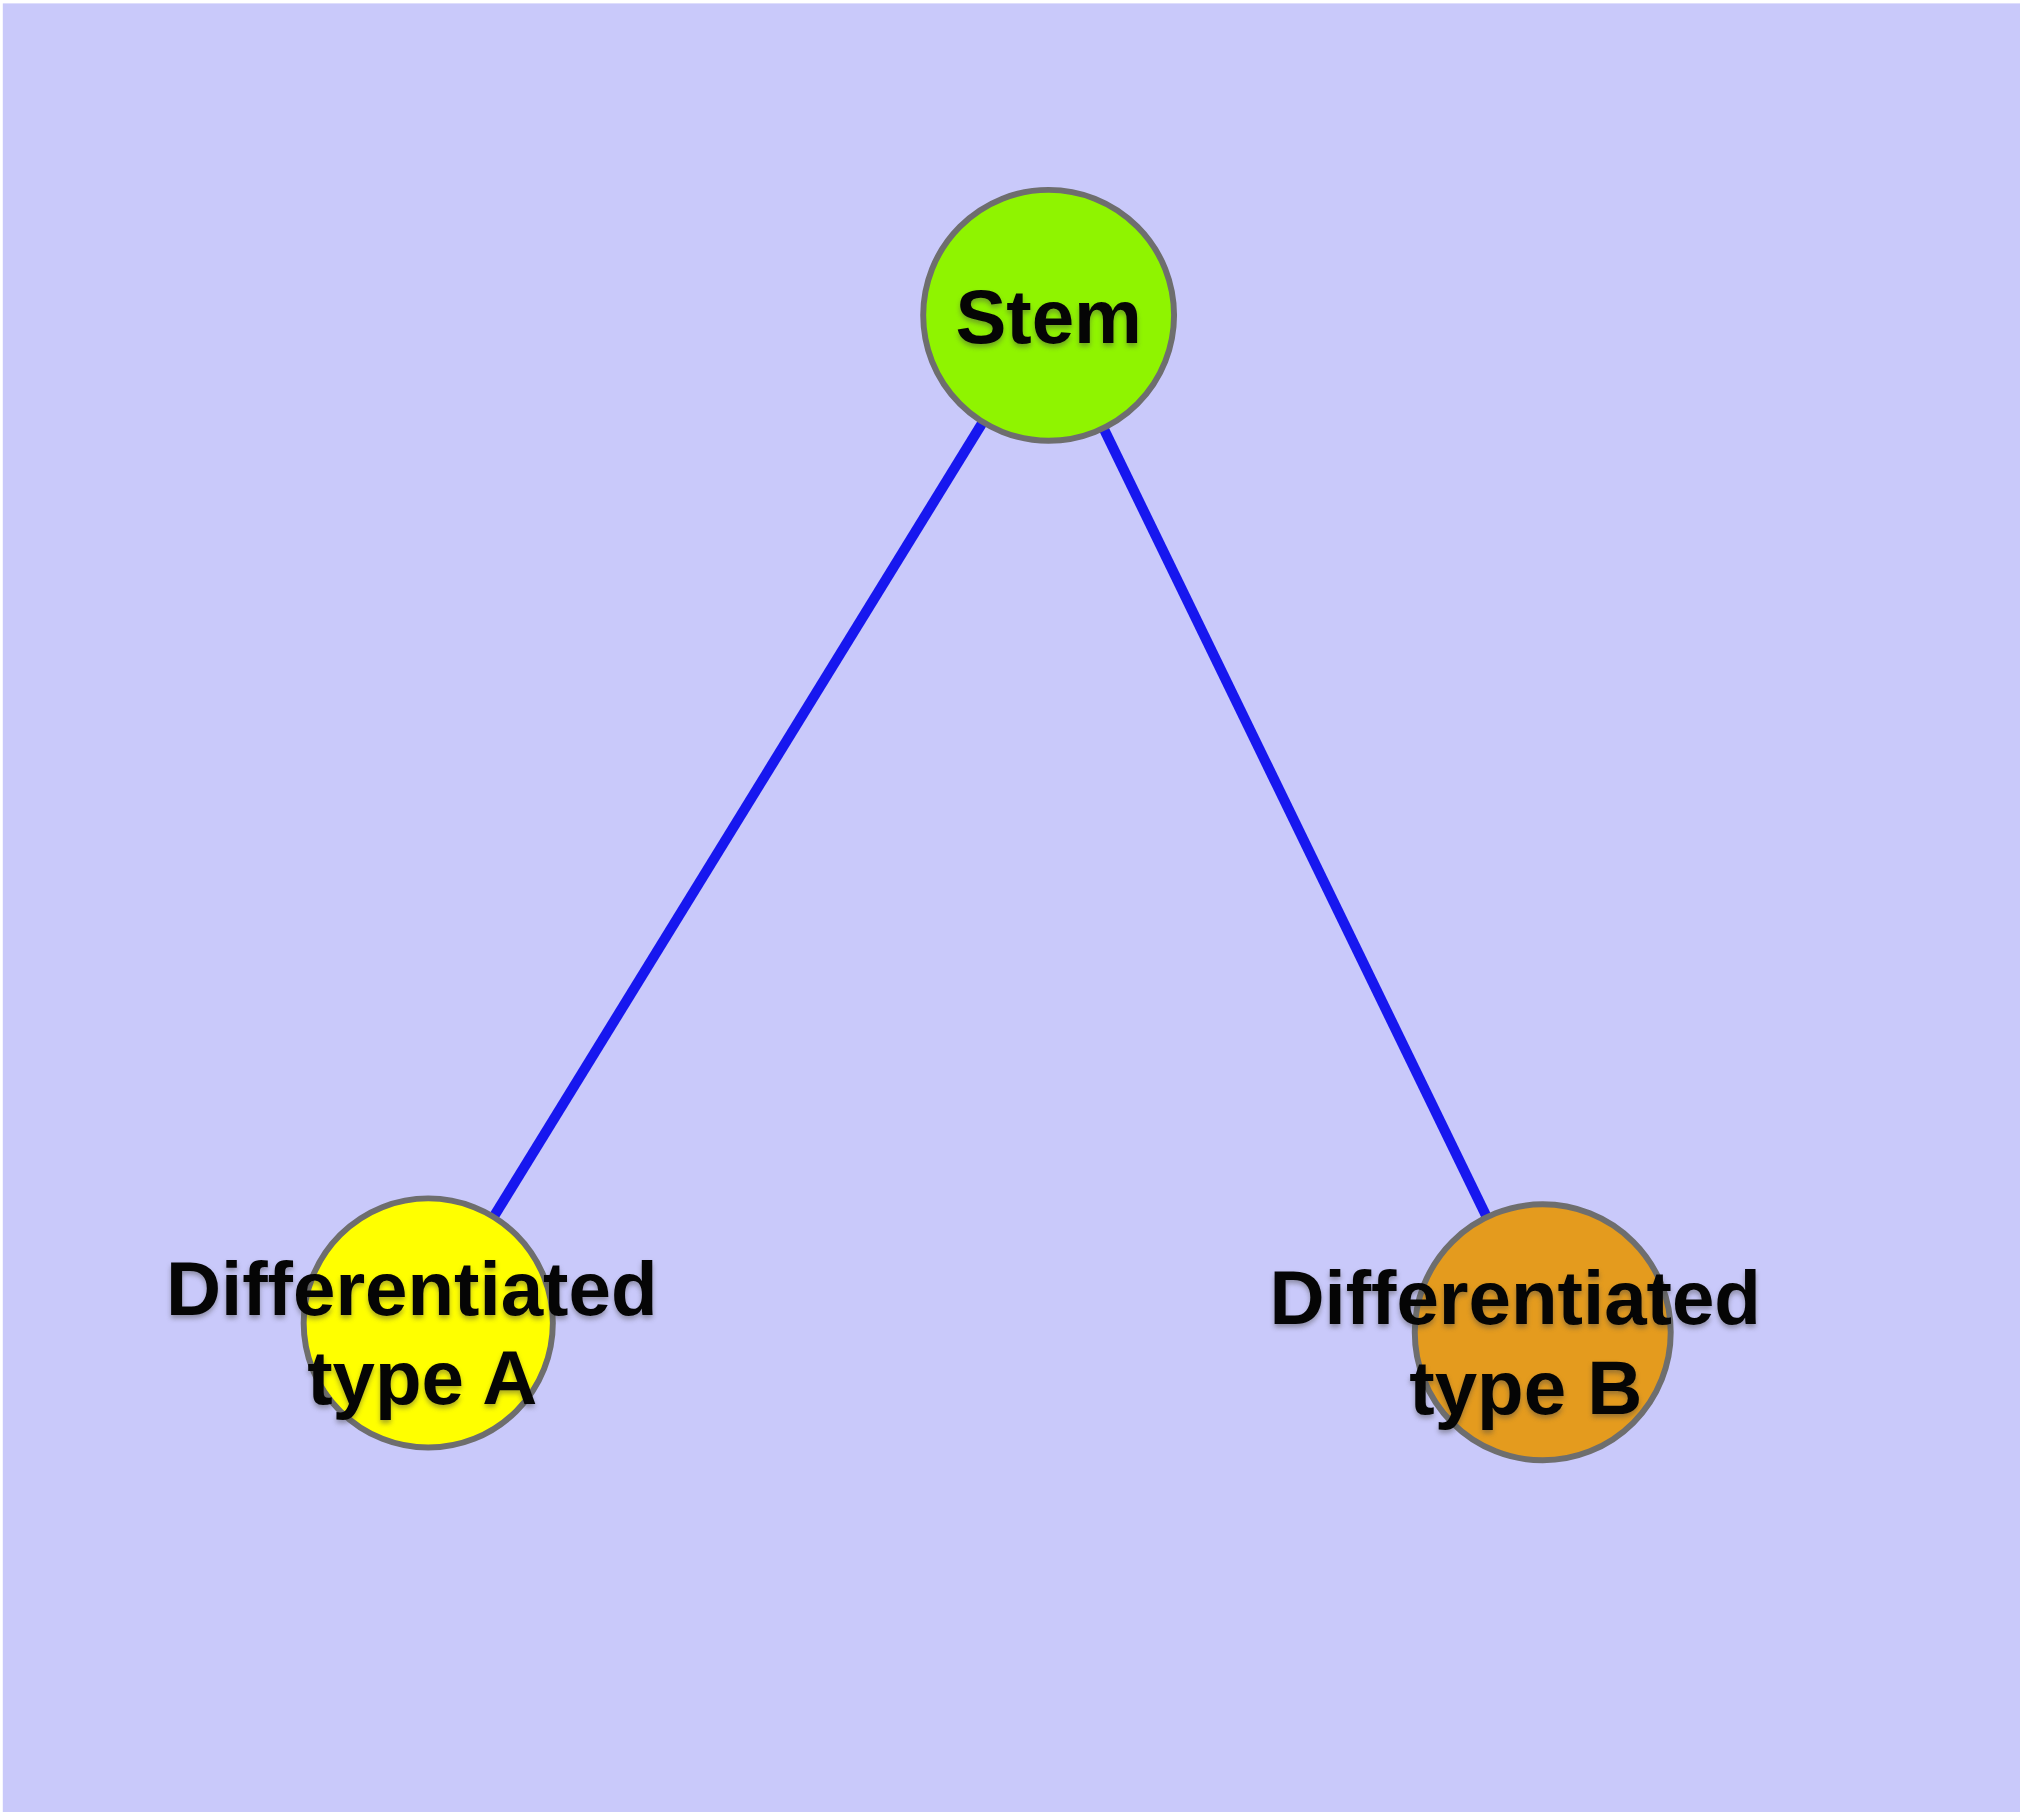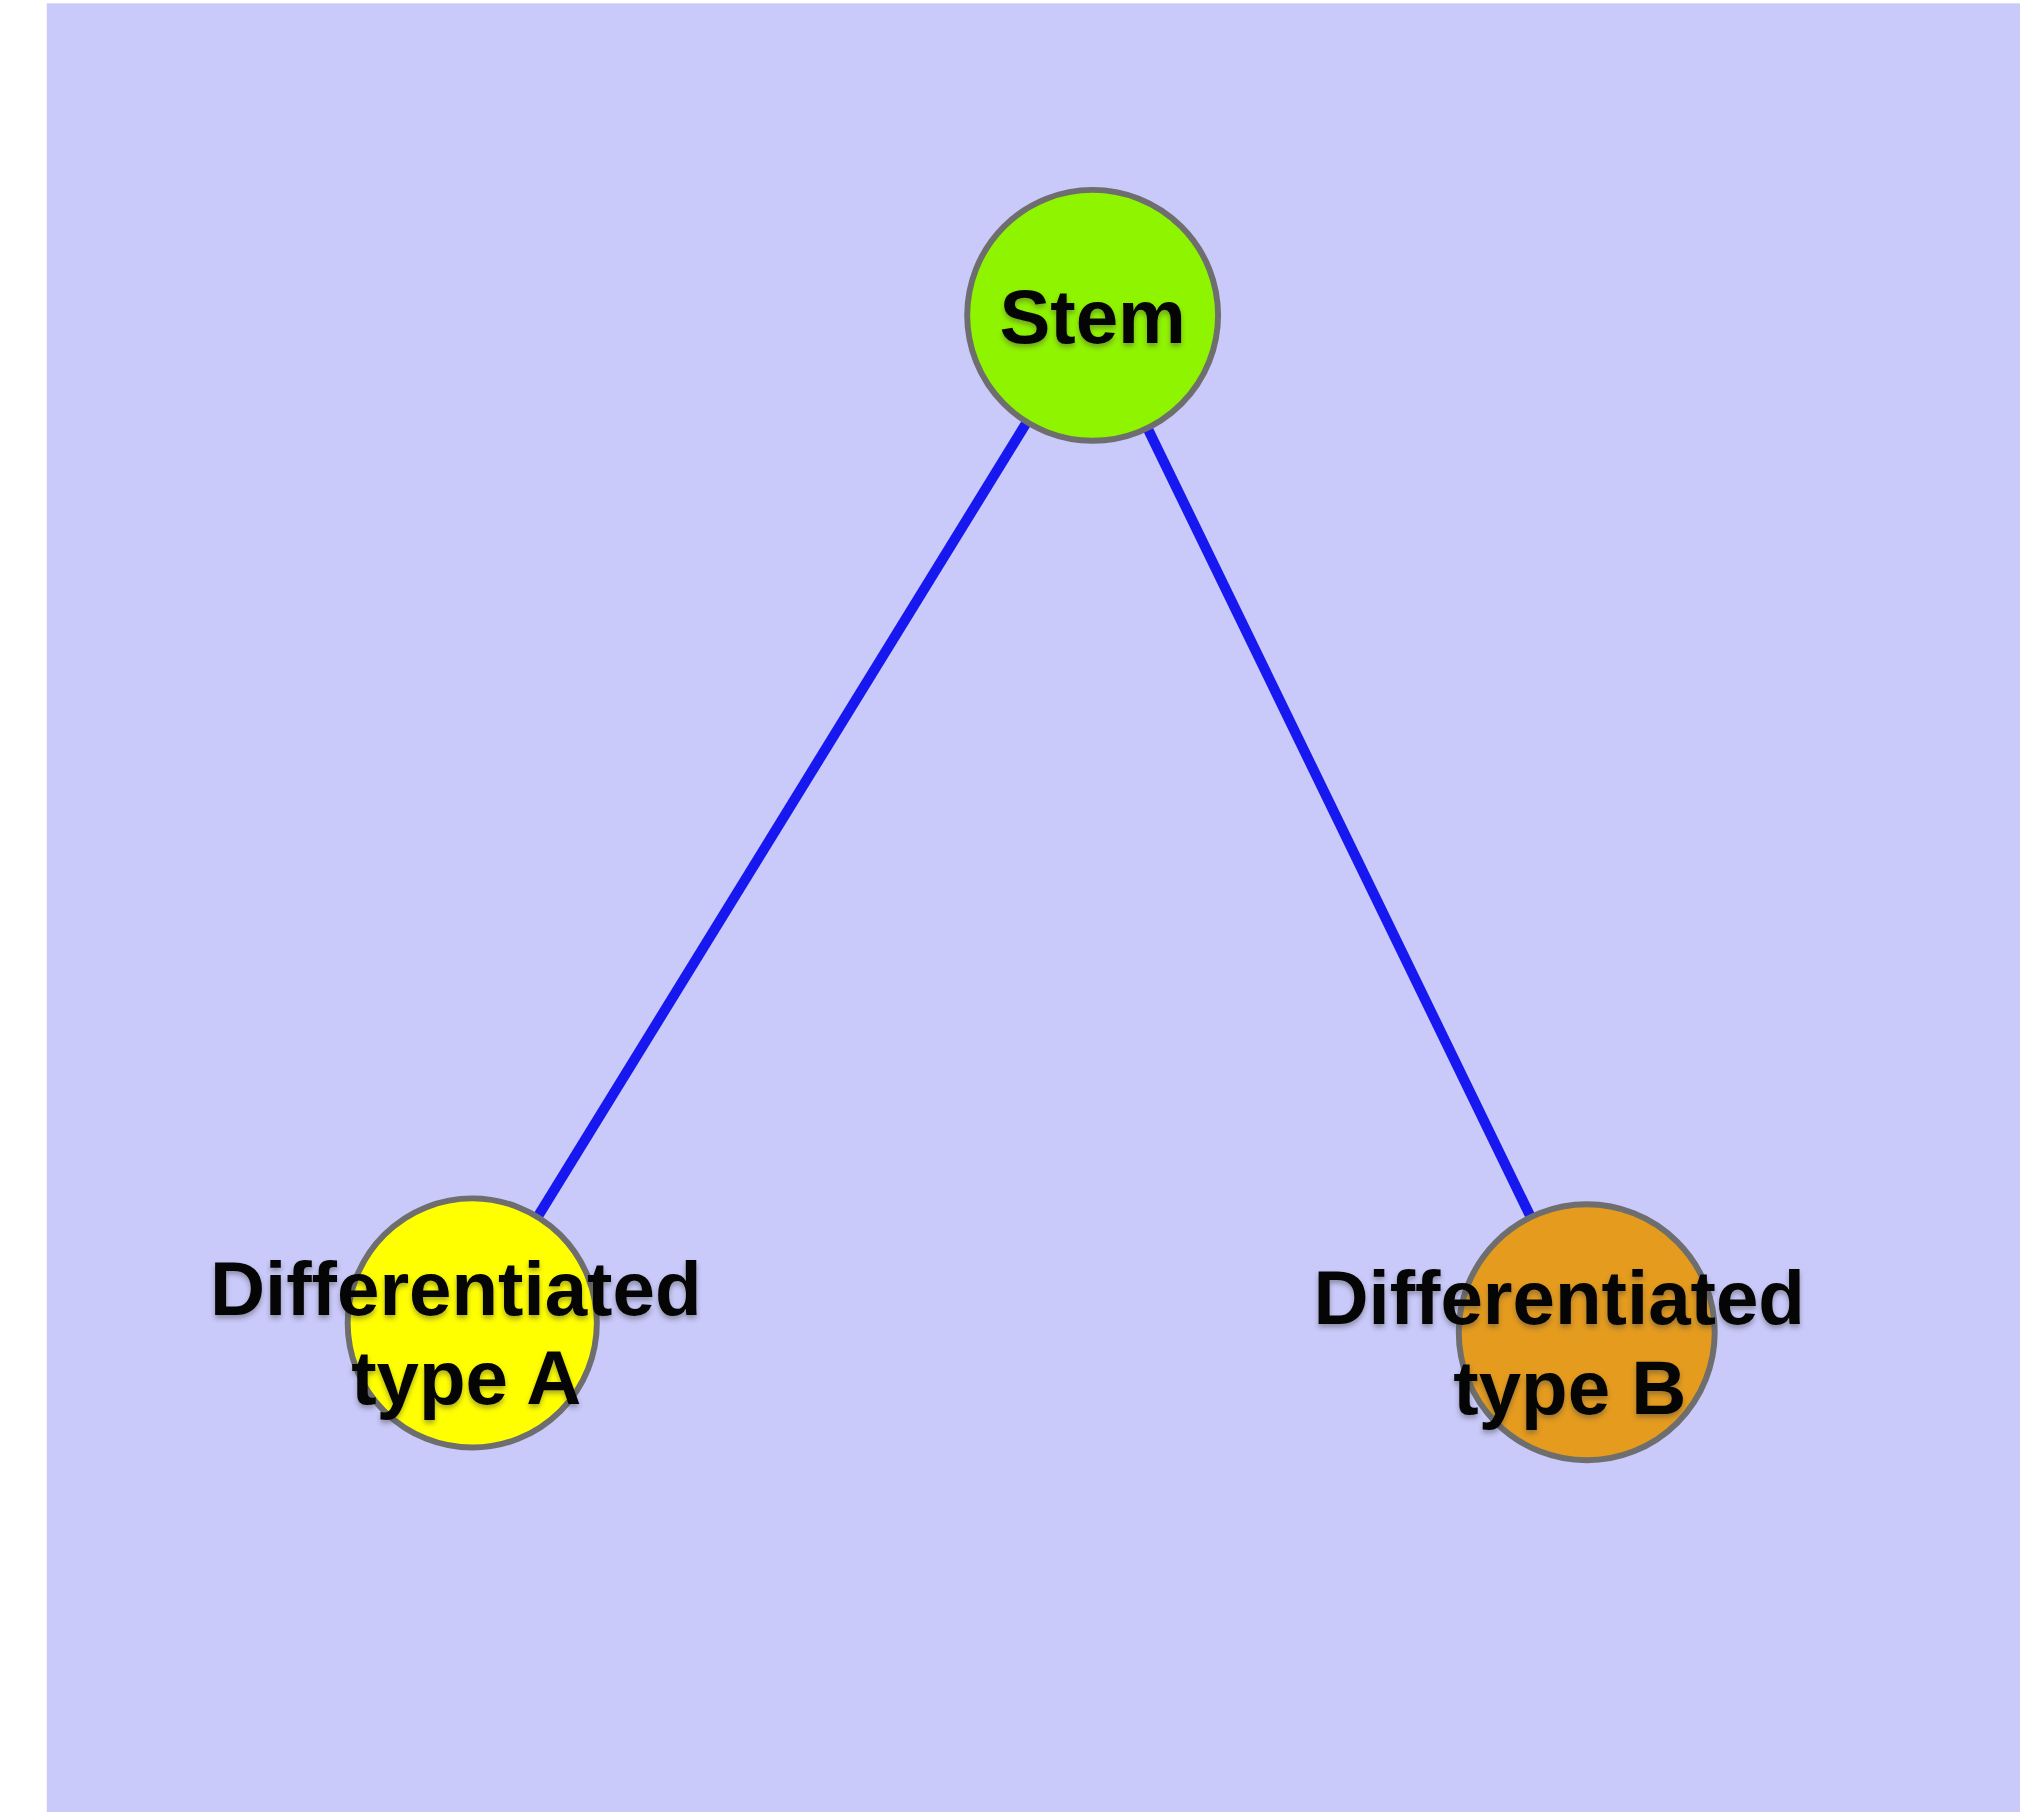--- a/index.html
+++ b/index.html
@@ -7,21 +7,20 @@
     padding: 0;
     background: #ffffff;
     width: 2021px;
     height: 1812px;
     overflow: hidden;
   }
   .canvas-wrap {
     position: relative;
     width: 1852px;
     height: 1812px;
-    margin-left: 44px;
   }
   svg {
     display: block;
   }
   .graph-edge {
     stroke-width: 12px;
     fill: none;
   }
   .graph-node {
     stroke: #6E6E6E;

